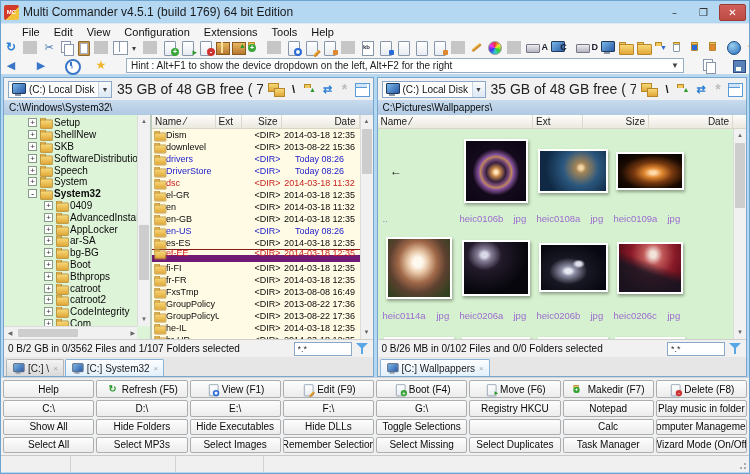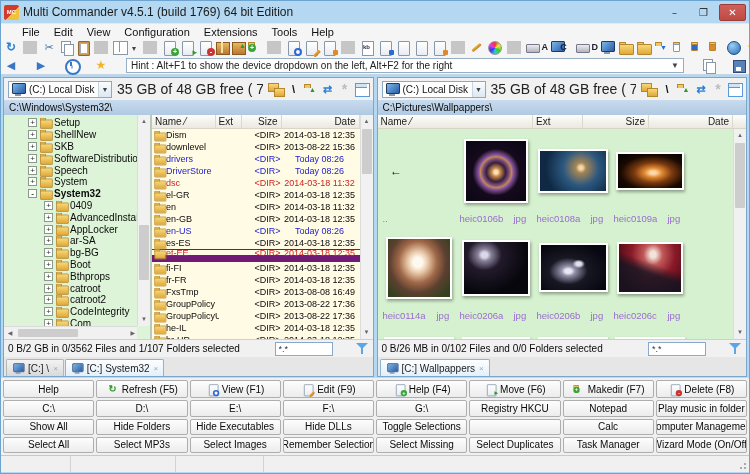--- a/index.html
+++ b/index.html
@@ -141,21 +141,21 @@
 .t0114a{width:66px;height:62px;background:radial-gradient(ellipse at 48% 40%,#fff8ee 0 10%,#e8c8a8 22%,#a06848 42%,#5c4030 62%,#32401e 88%)}
 .t0206a{width:68px;height:56px;background:radial-gradient(ellipse at 32% 25%,#d8d8e8 0 5%,#888098 11%,#221a2a 28%,#06060c 70%)}
 .t0206b{width:69px;height:49px;background:radial-gradient(ellipse at 58% 42%,#e0e0ee 0 5%,transparent 12%),radial-gradient(ellipse at 42% 58%,#e8e8f2 0 6%,#9090a8 13%,#181824 36%,#060710 78%)}
 .t0206c{width:66px;height:52px;background:linear-gradient(200deg,transparent 42%,rgba(10,22,34,.75) 58%),radial-gradient(ellipse at 55% 22%,#f2e2da 0 6%,#c05858 20%,#8a1a28 45%,#4a0a14 80%)}
 .tp1{width:70px;height:55px;background:linear-gradient(90deg,#2a3a2a,#6a5a40 40%,#24344a)}
 .tp2{width:68px;height:55px;background:#060606}
 .tp3{width:70px;height:55px;background:linear-gradient(90deg,#0a1830,#14304e 60%,#0a1830)}
 .tp4{width:70px;height:55px;background:linear-gradient(90deg,#b8d4dc,#d8c49c 50%,#88b0c4)}
 
 
-.pstatus{height:18px;background:#f1f1f1;border-top:1px solid #cfcfcf;display:flex;align-items:center;padding:0 4px;gap:22px;flex:none}
+.pstatus{height:18px;background:#f1f1f1;border-top:1px solid #cfcfcf;display:flex;align-items:center;padding:0 4px;gap:3px;flex:none}
 .pstatus-text{flex:1;font-size:10px;color:#0a0a0a;white-space:nowrap;overflow:hidden}
 .filterbox{width:58px;height:14px;background:#fff;border:1px solid #8aa8c8;font-size:9px;font-family:"Liberation Sans",sans-serif;color:#333;padding-left:3px;flex:none}
 .funnel{width:14px;height:13px;position:relative;flex:none}
 .funnel::before{content:"";position:absolute;top:1px;left:1px;border-left:6px solid transparent;border-right:6px solid transparent;border-top:6px solid #5aa7e8}
 .funnel::after{content:"";position:absolute;top:6px;left:6px;width:2px;height:6px;background:#5aa7e8}
 .tabbar{height:19px;background:#e6e6e6;display:flex;align-items:flex-end;padding-left:2px;gap:1px;flex:none}
 .tab{height:17px;display:flex;align-items:center;gap:3px;padding:0 5px;background:linear-gradient(#f3f3f3,#d9d9d9);border:1px solid #b5b5b5;border-bottom:none;font-size:10px;color:#222;border-radius:2px 2px 0 0;white-space:nowrap}
 .tab.on{background:linear-gradient(#fdfeff,#e2f0fb);border-color:#8ab4d8}
 .tab .ic{transform:scale(.8);width:13px}
 .tab-close{font-size:8px;color:#98a8b8;margin-left:1px}
@@ -841,21 +841,21 @@
         <span>View (F1)</span>
       </div>
 
       <div class="btn">
         <span class="ic k-page b-pencil"></span>
         <span>Edit (F9)</span>
       </div>
 
       <div class="btn">
         <span class="ic k-page b-plus"></span>
-        <span>Help (F4)</span>
+        <span>Boot (F4)</span>
       </div>
 
       <div class="btn">
         <span class="ic k-page b-arrow"></span>
         <span>Move (F6)</span>
       </div>
 
       <div class="btn">
         <span class="ic k-folder b-plus"></span>
         <span>Makedir (F7)</span>

